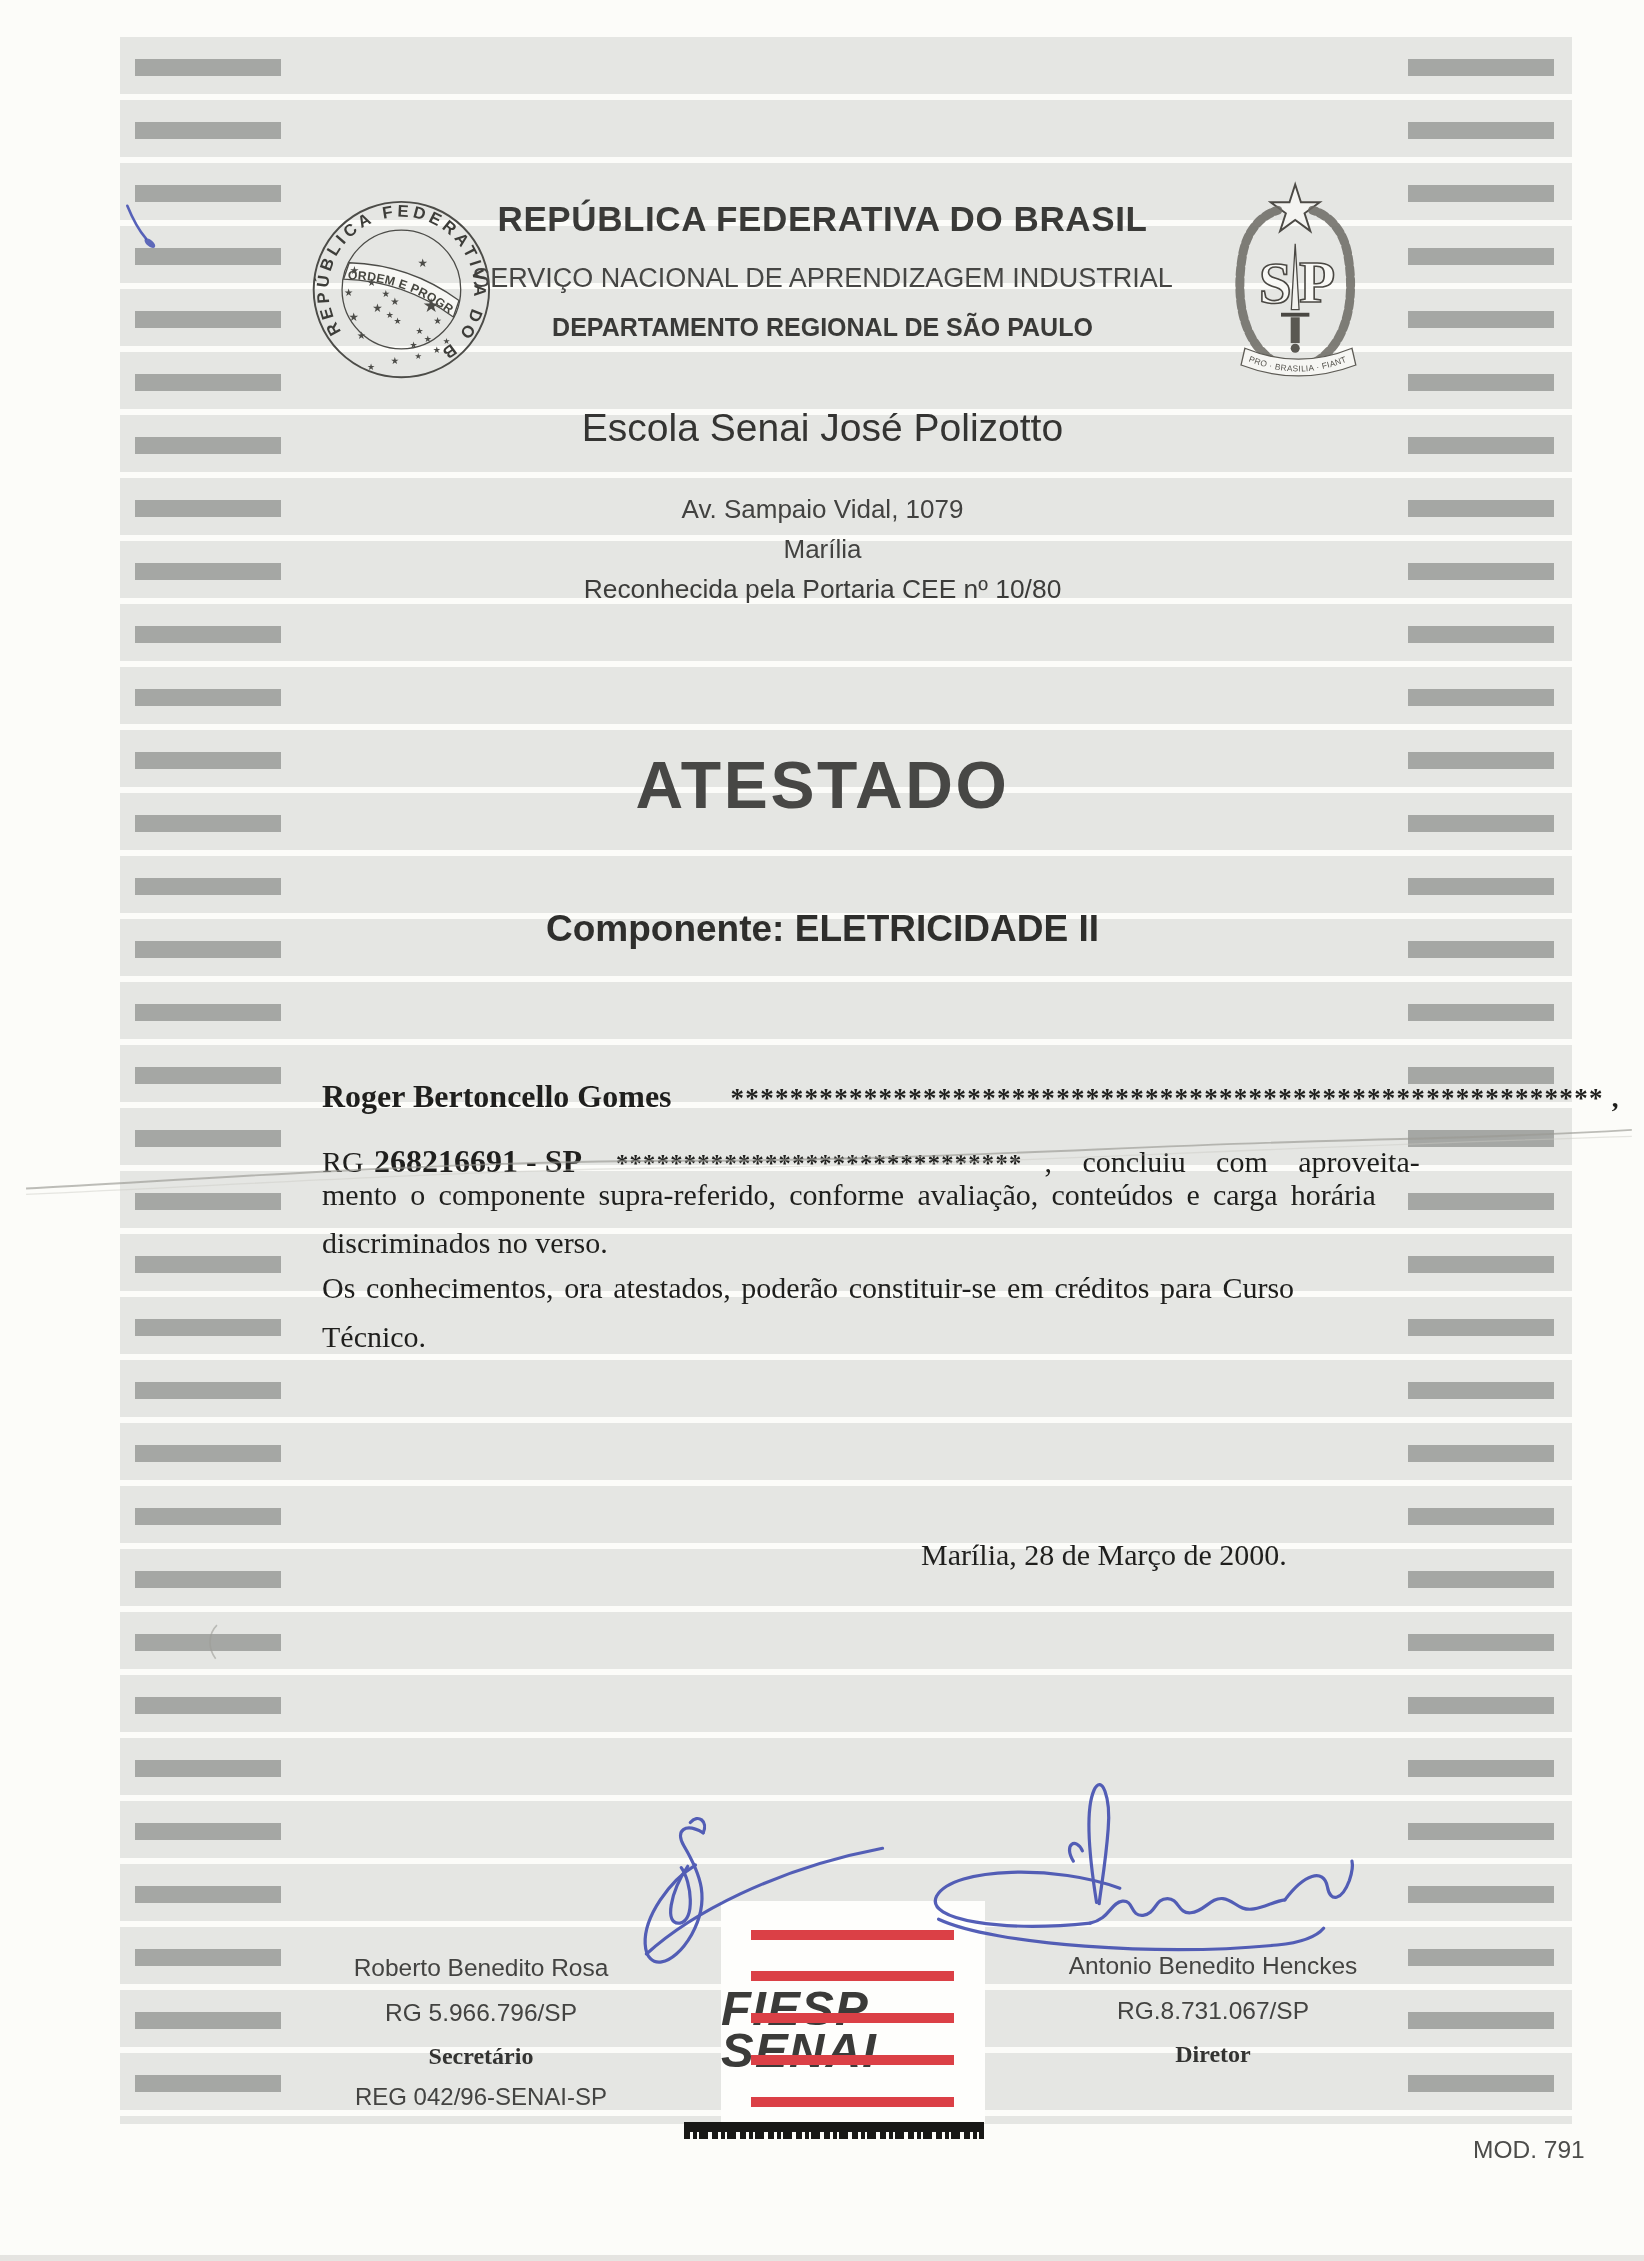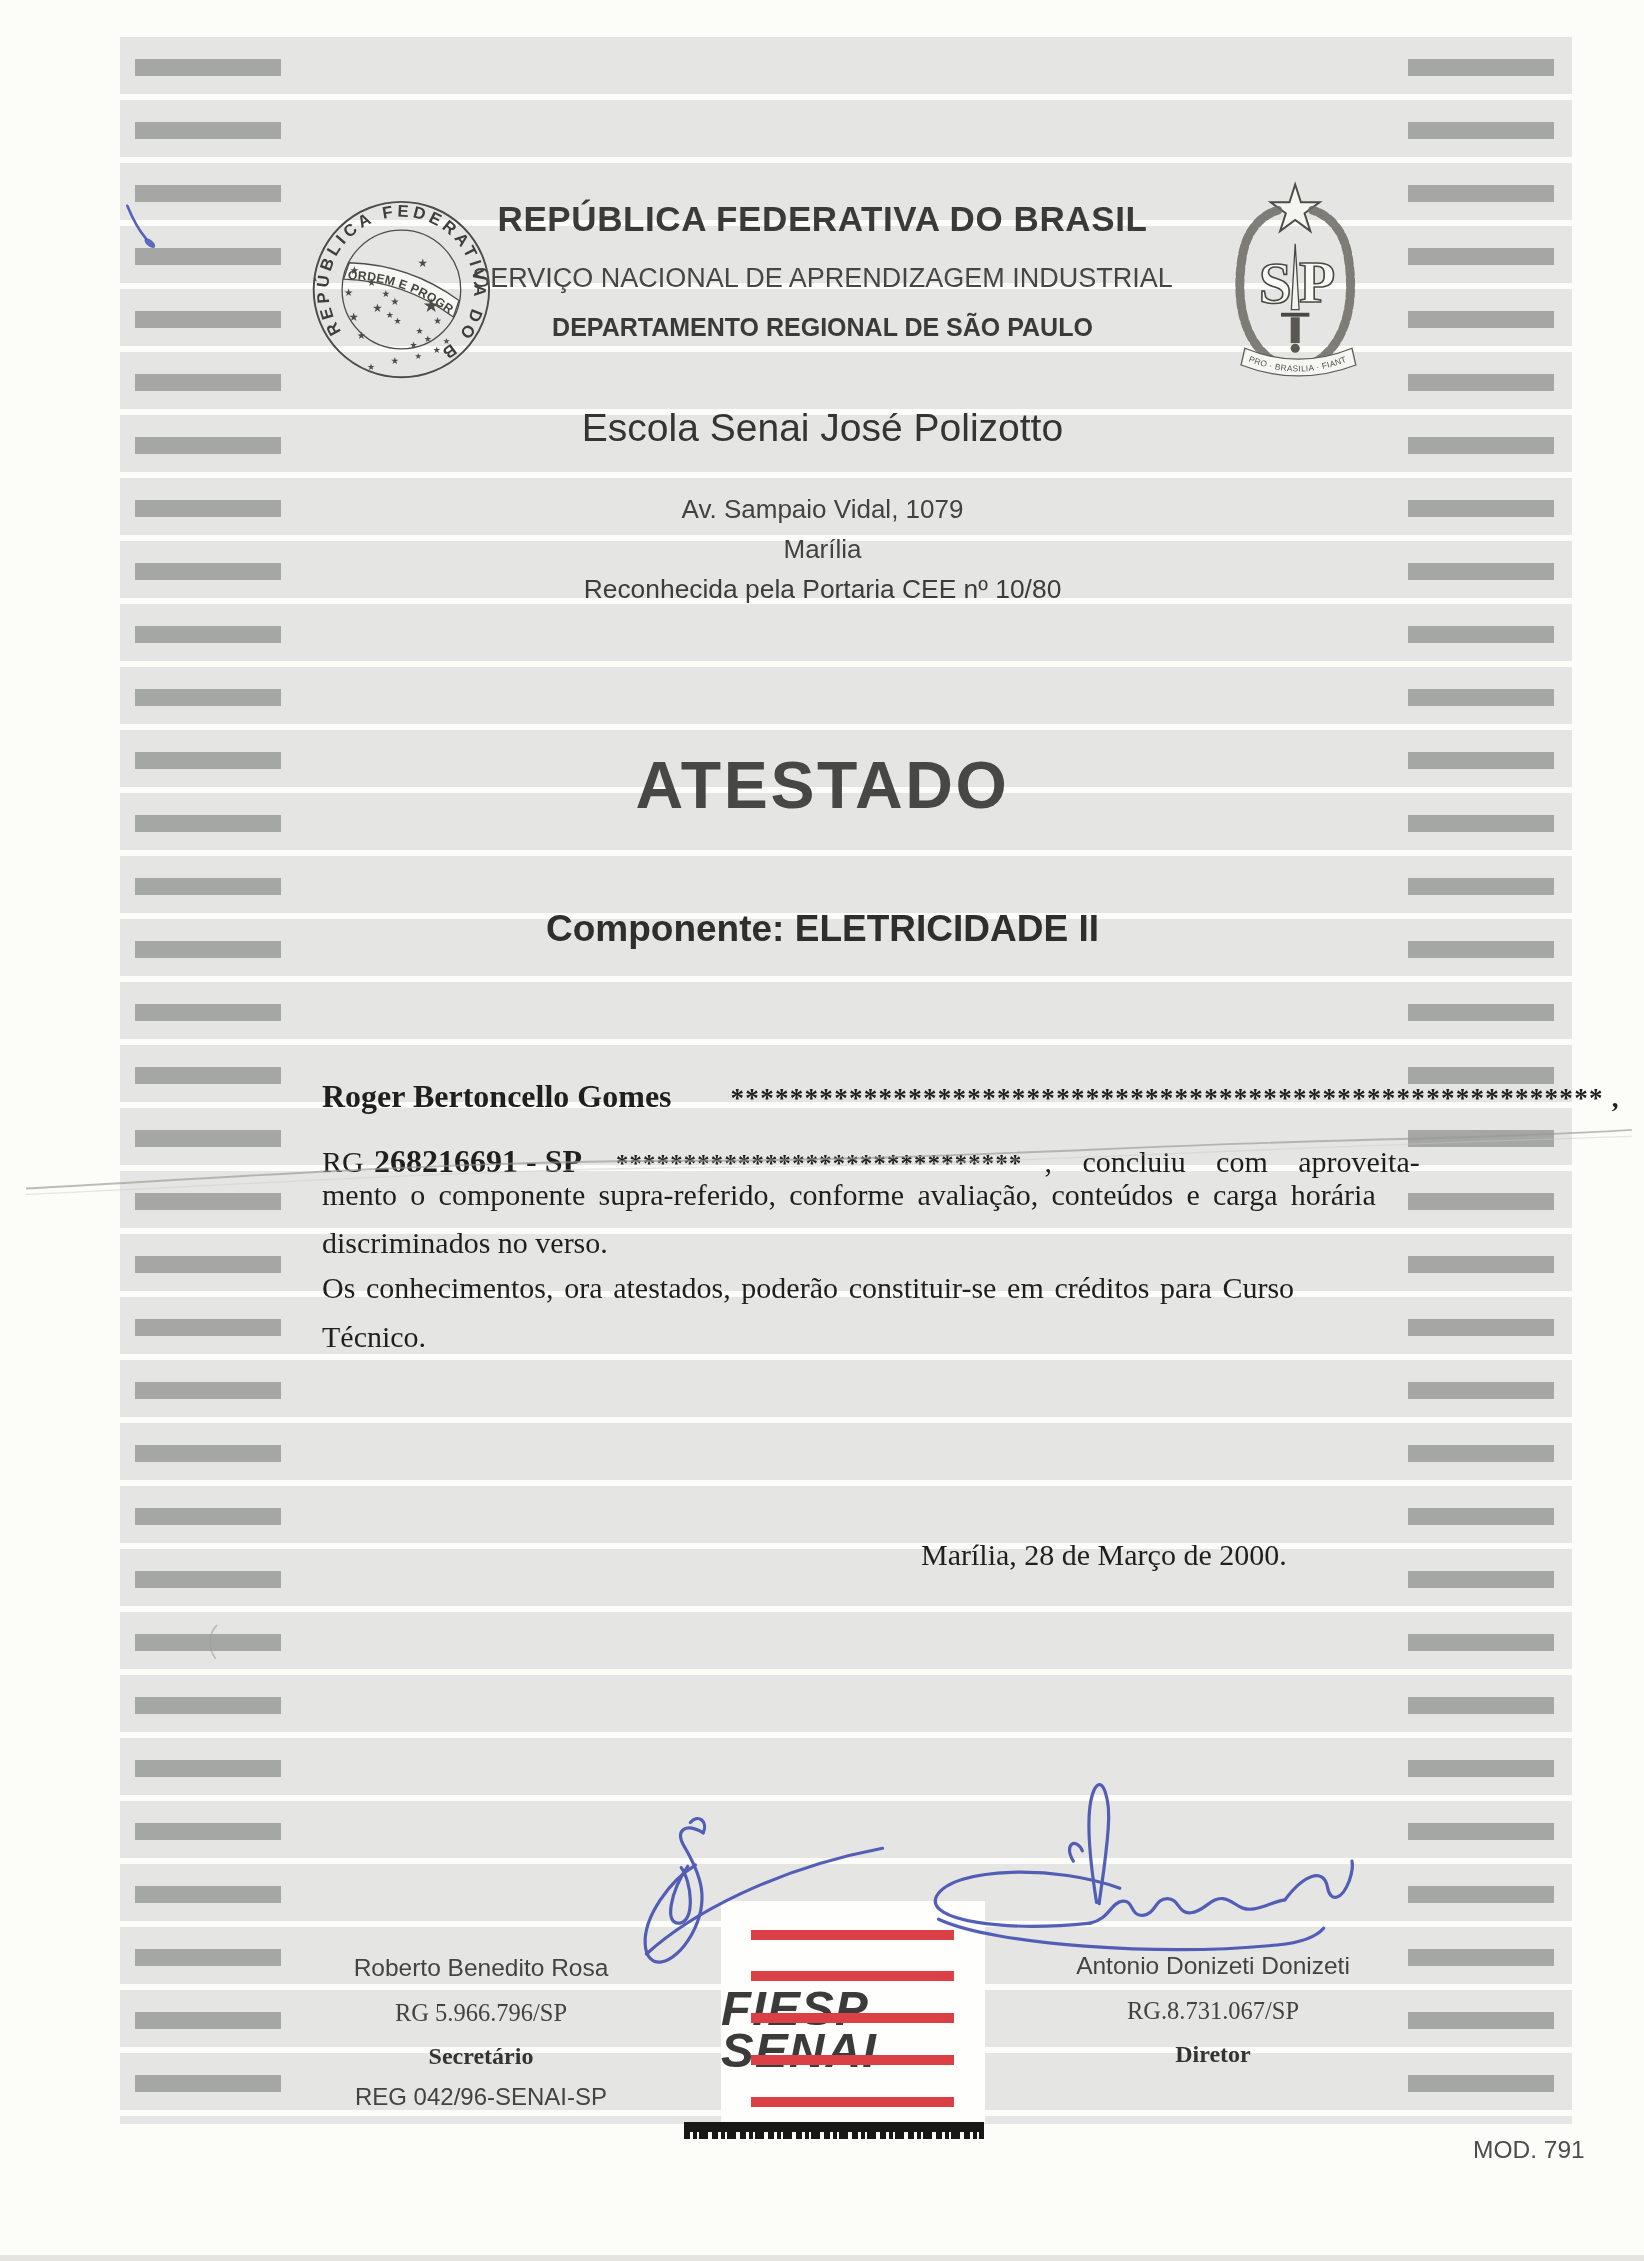--- a/index.html
+++ b/index.html
@@ -56,21 +56,21 @@
   .stars1{font-weight:bold;font-size:27px;letter-spacing:1.3px;margin-left:59px;}
   .rglabel{font-size:30px;}
   .rgvalue{font-weight:bold;font-size:32px;margin-left:10.3px;margin-top:14px;}
   .stars2{font-weight:bold;font-size:24.5px;letter-spacing:1.3px;margin-left:34px;}
   .rgrest{font-size:30px;margin-left:22px;white-space:pre;word-spacing:7.7px;margin-top:10px;}
   .dateline{left:921px;top:1538px;font-size:30px;}
   .row{display:flex;align-items:baseline;}
   
   .sigcol{position:absolute;width:400px;text-align:center;z-index:3;}
   .sigcol .name{font-size:24.5px;color:#434341;}
-  .sigcol .rg{font-size:24.5px;color:#434341;margin-top:17px;font-family:Liberation Serif, serif;}
+  .sigcol .rg{font-size:24.5px;color:#434341;margin-top:17px;}
   .sigcol .role{font-family:"Liberation Serif",serif;font-weight:bold;font-size:24px;color:#333331;margin-top:15.5px;}
   .sigcol .reg{font-size:24px;color:#434341;margin-top:13px;}
   .sigcol.leftcol{left:281px;top:1954px;}
   .sigcol.rightcol{left:1013px;top:1952px;}
   
   .stamp{
     position:absolute;left:721px;top:1901px;width:264px;height:222px;
     background:#fefefc;z-index:2;
   }
   .stamp .redbar{position:absolute;left:30px;width:203px;height:9.7px;background:#db4046;}
@@ -149,21 +149,21 @@
     <div class="teeth"></div>
   </div>
 
   <div class="sigcol leftcol">
     <div class="name">Roberto Benedito Rosa</div>
     <div class="rg">RG 5.966.796/SP</div>
     <div class="role">Secretário</div>
     <div class="reg">REG 042/96-SENAI-SP</div>
   </div>
   <div class="sigcol rightcol">
-    <div class="name">Antonio Donizeti Donizeti</div>
+    <div class="name">Antonio Benedito Henckes</div>
     <div class="rg">RG.8.731.067/SP</div>
     <div class="role">Diretor</div>
   </div>
 
   <div class="t sans mod">MOD. 791</div>
 
   <svg class="overlay" width="1645" height="2261" viewBox="0 0 2550 3506">
     <defs>
       <path id="ringL" d="M 529.4 513.8 A 113 113 0 1 1 669.8 551.4" fill="none"></path>
       <path id="bandL" d="M 538 461 Q 622 433 706 461" fill="none"></path>

